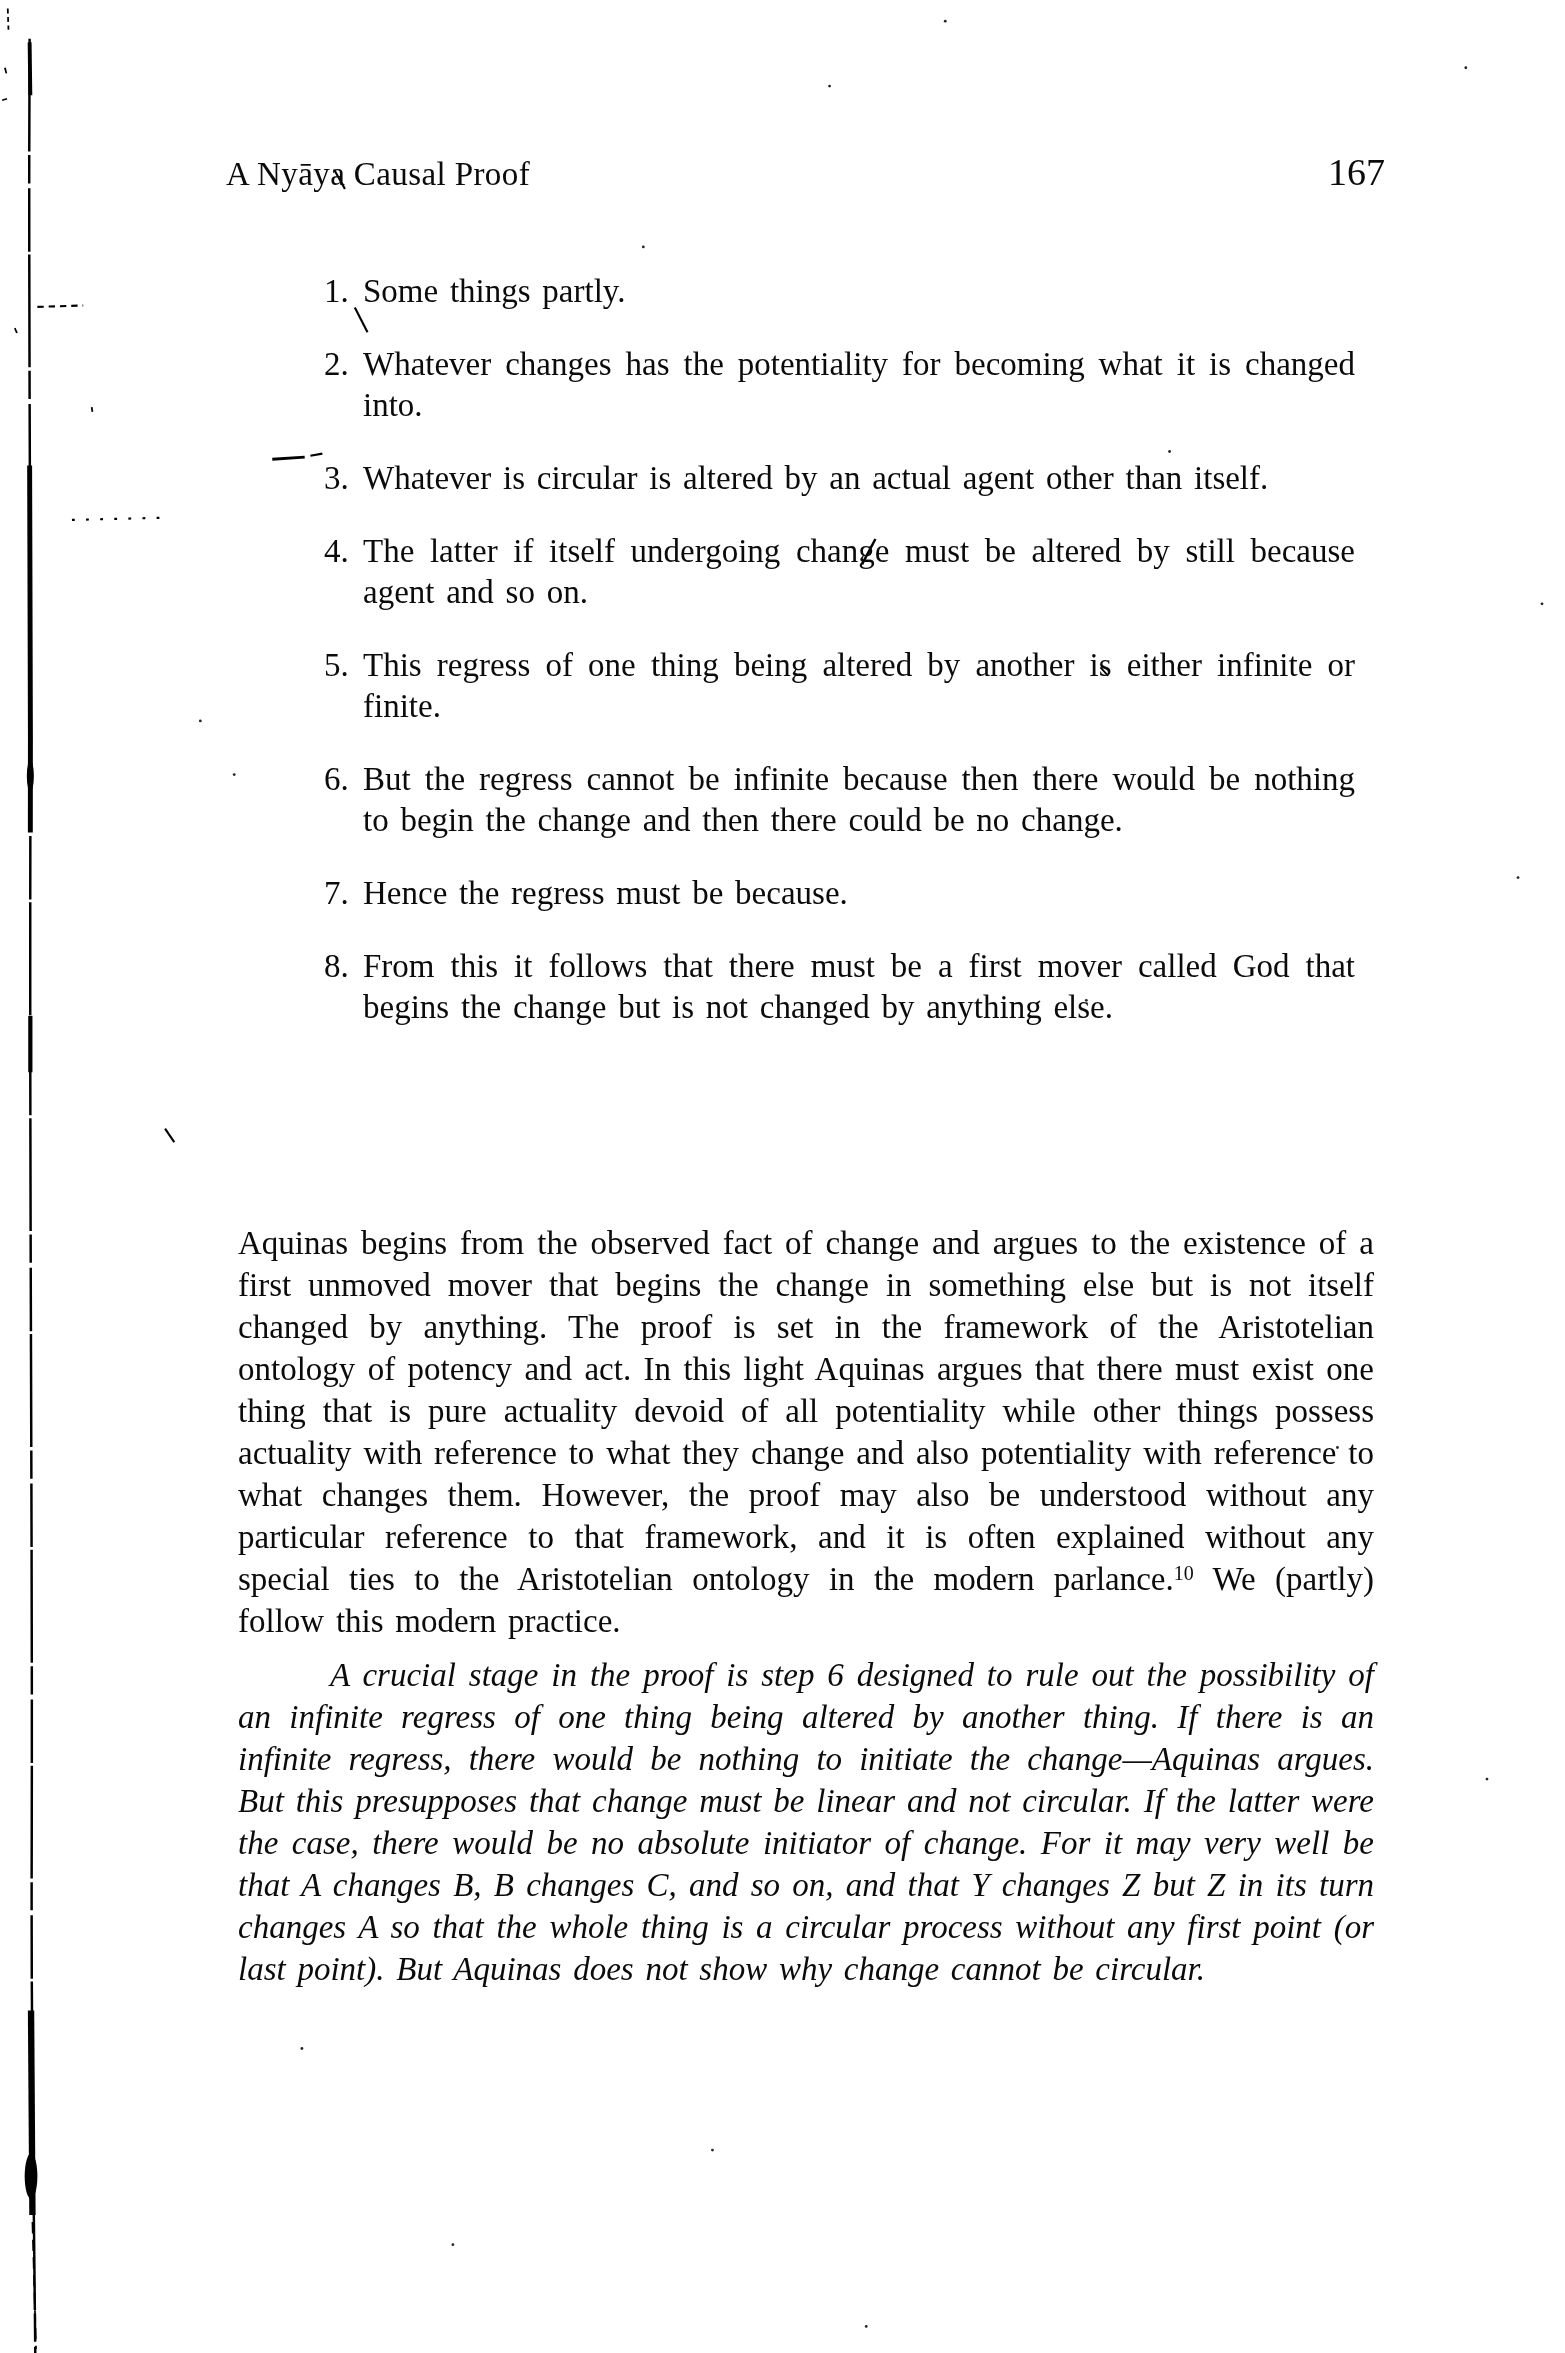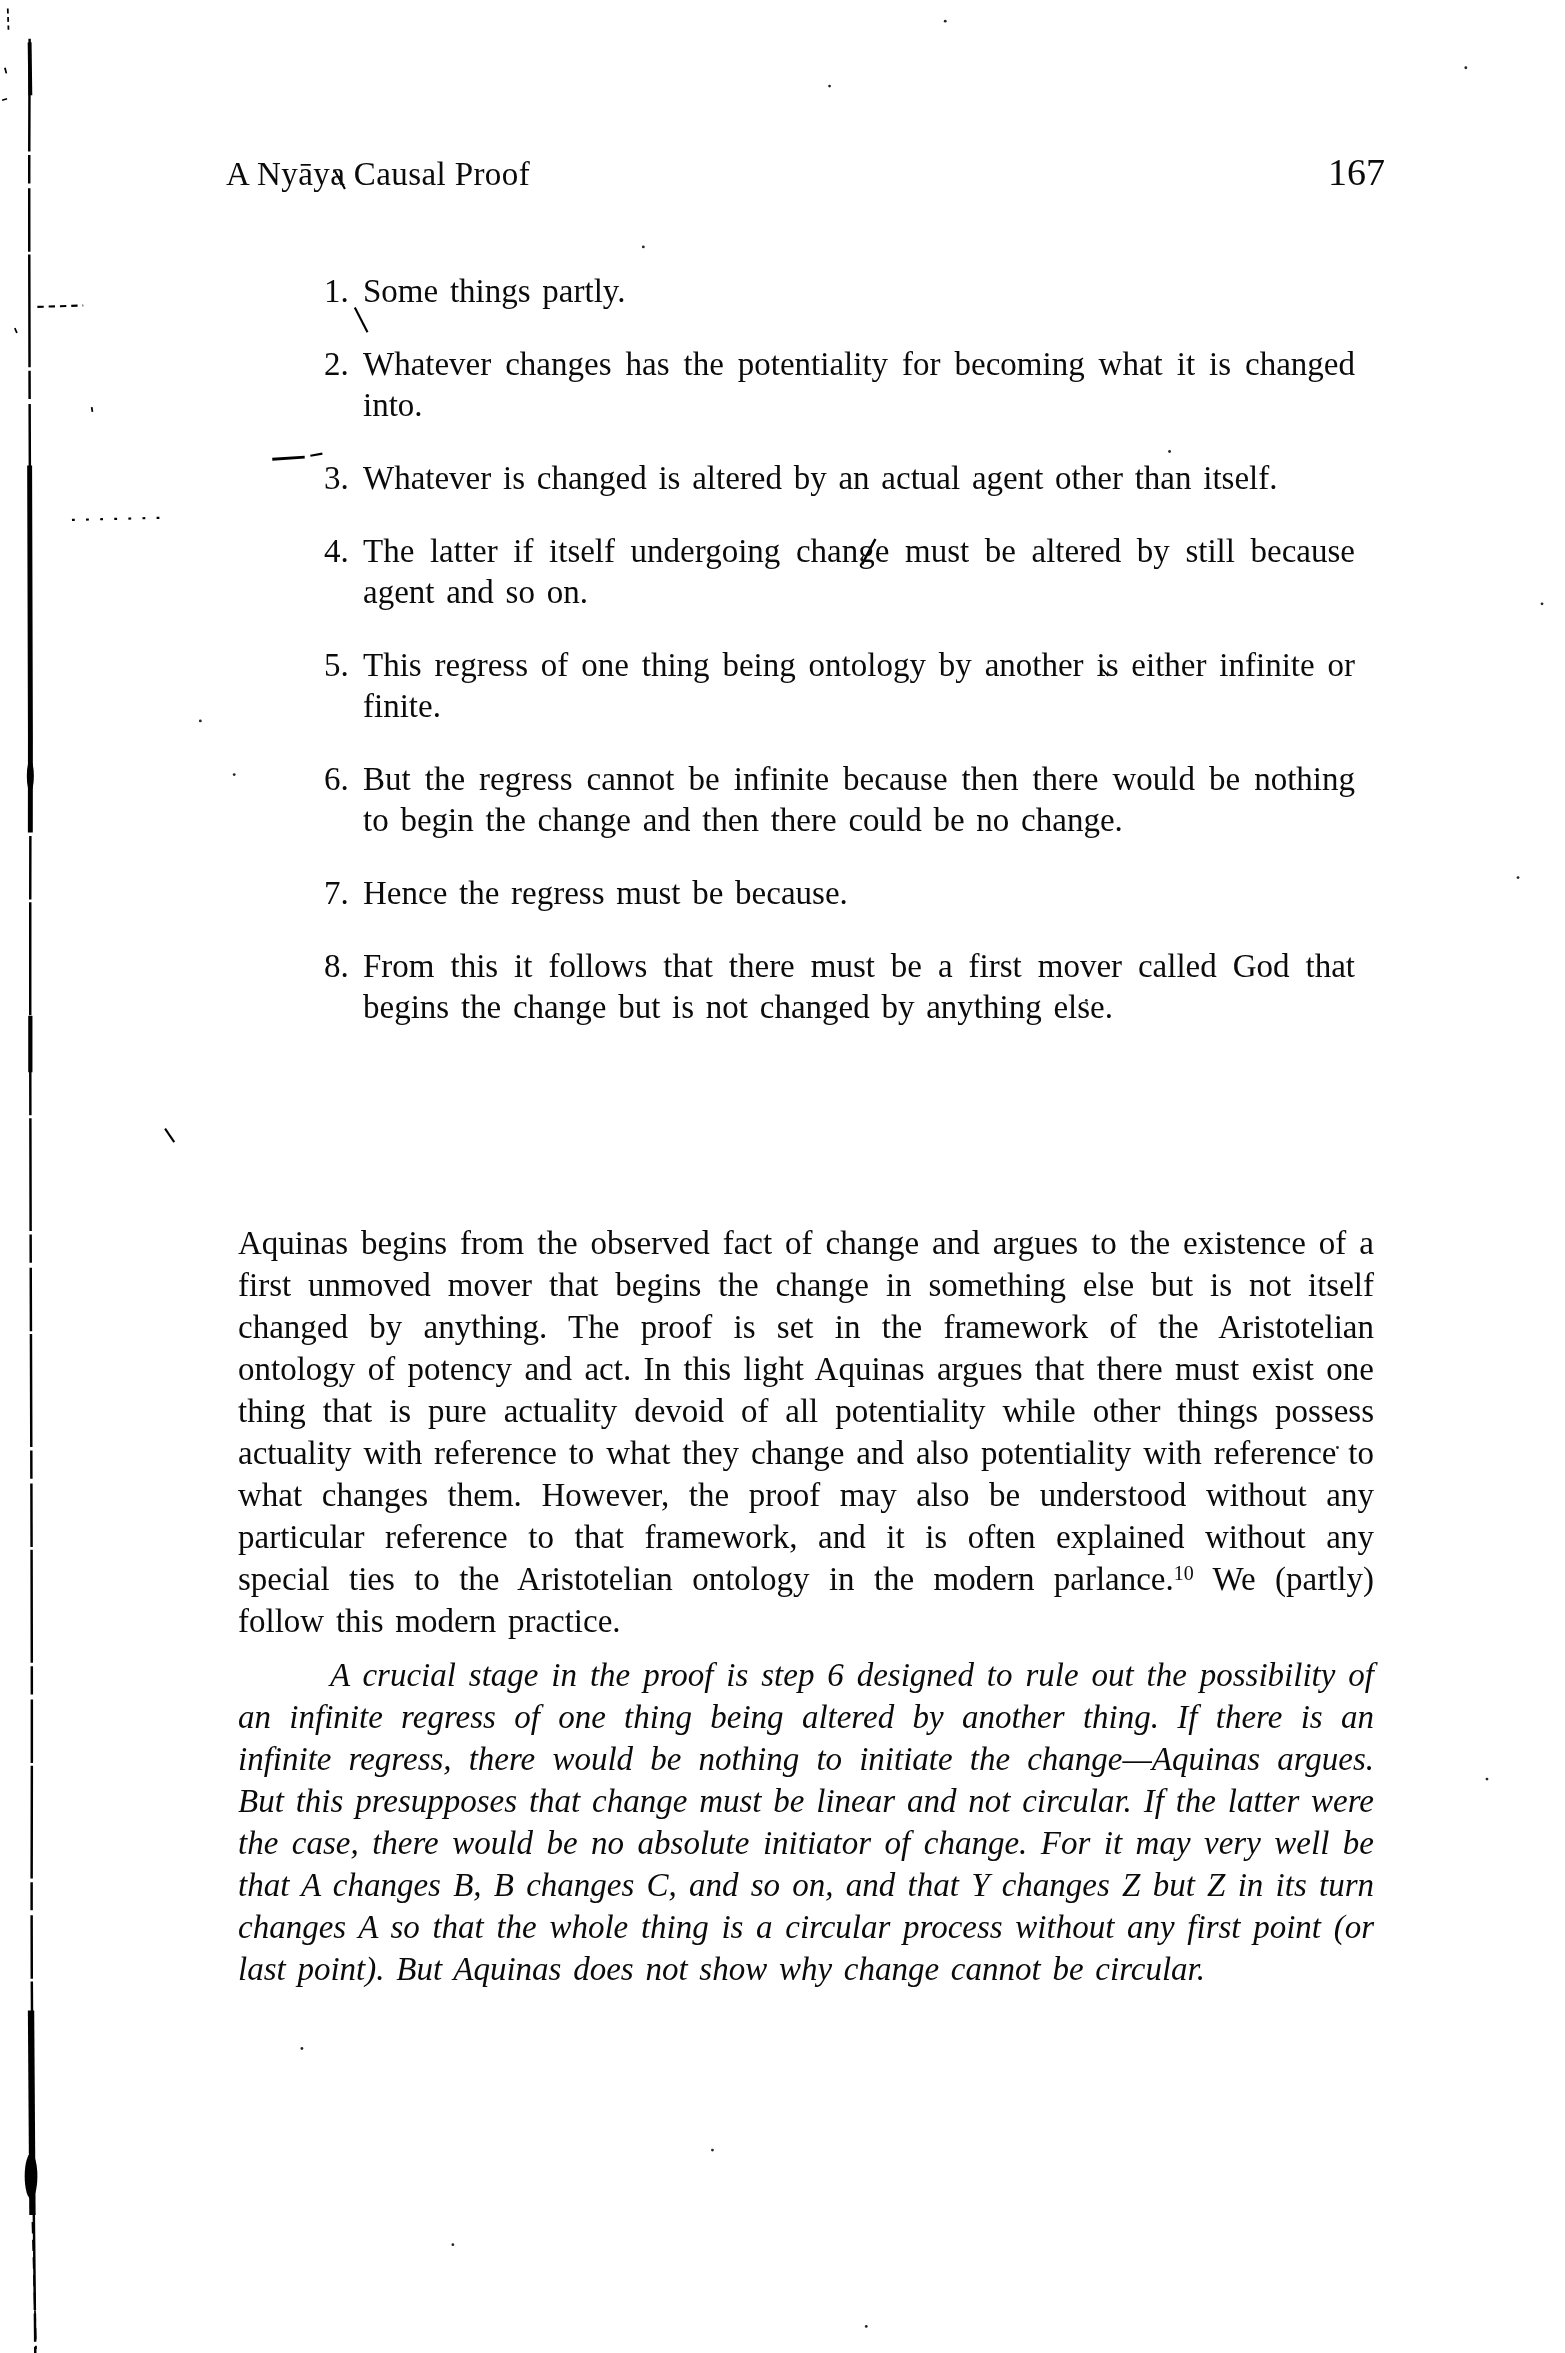--- a/index.html
+++ b/index.html
@@ -153,29 +153,29 @@
     <li class="proof-item">
       <span class="num">1.</span>
       <span class="item-text">Some things partly.</span>
     </li>
     <li class="proof-item">
       <span class="num">2.</span>
       <span class="item-text">Whatever changes has the potentiality for becoming what it is changed into.</span>
     </li>
     <li class="proof-item">
       <span class="num">3.</span>
-      <span class="item-text">Whatever is changed is altered by an actual agent other than itself.</span>
+      <span class="item-text">Whatever is circular is altered by an actual agent other than itself.</span>
     </li>
     <li class="proof-item">
       <span class="num">4.</span>
       <span class="item-text">The latter if itself undergoing change must be altered by still because agent and so on.</span>
     </li>
     <li class="proof-item">
       <span class="num">5.</span>
-      <span class="item-text">This regress of one thing being ontology by another is either infinite or finite.</span>
+      <span class="item-text">This regress of one thing being altered by another is either infinite or finite.</span>
     </li>
     <li class="proof-item">
       <span class="num">6.</span>
       <span class="item-text">But the regress cannot be infinite because then there would be nothing to begin the change and then there could be no change.</span>
     </li>
     <li class="proof-item">
       <span class="num">7.</span>
       <span class="item-text">Hence the regress must be because.</span>
     </li>
     <li class="proof-item">

